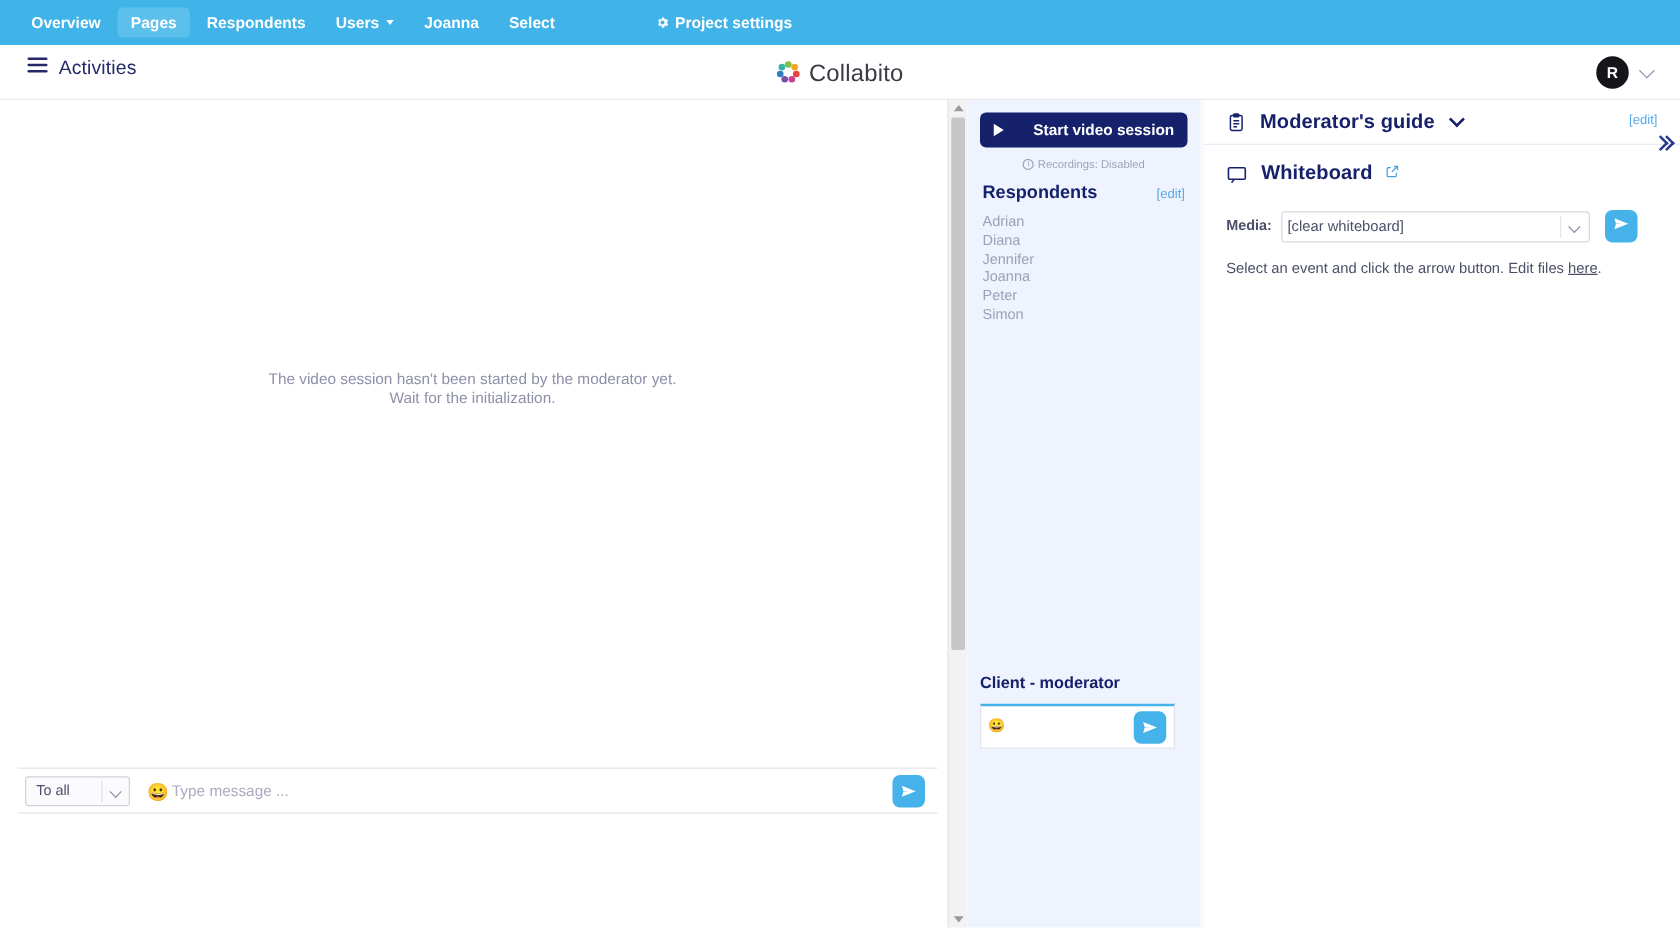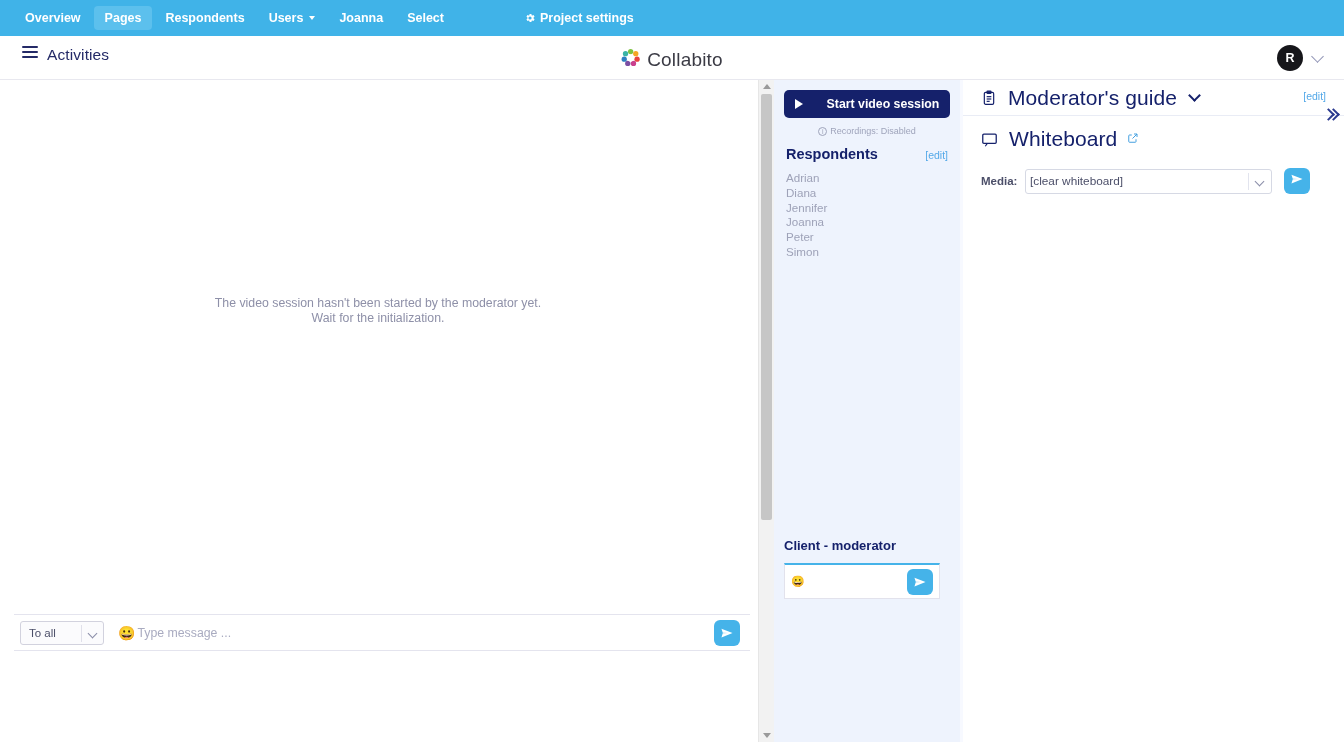--- a/index.html
+++ b/index.html
@@ -258,21 +258,21 @@
   .gp-row {
     display: flex; align-items: center;
     padding: 0 18px;
     position: relative;
   }
   #mg-row {
     height: 36px; margin-top: 0;
     border-bottom: 1px solid #e9ecf5;
   }
   .gp-icon { margin-right: 11px; display: flex; align-items: center; }
-  .gp-title { font-size: 21px; color: #15216b; font-weight: normal; letter-spacing: .1px; }
+  .gp-title { font-size: 16px; color: #15216b; font-weight: bold; letter-spacing: .1px; }
   #mg-chev {
     margin-left: 13px;
     width: 9px; height: 9px;
     border-right: 2px solid #15216b;
     border-bottom: 2px solid #15216b;
     transform: rotate(45deg);
     margin-top: -5px; cursor: pointer;
   }
   #mg-edit { position: absolute; right: 18px; top: 10px; }
   #wb-row { height: 42px; margin-top: 2px; }
@@ -513,18 +513,21 @@
     </div>
     <div id="media-send">
       <span>
         <svg width="14" height="14" viewBox="0 0 24 24" fill="#ffffff">
           <path d="M2.5 4.5L21.5 12 2.5 19.5l2.2-7L14 12 4.7 11.5z"></path>
         </svg>
       </span>
     </div>
   </div>
 
+  <div id="wb-hint">
+    <span>Select an event and click the arrow button. Edit files </span><a>here</a><span>.</span>
+  </div>
 </div>
 
 <div id="collapse">
   <span class="dc"></span>
   <span class="dc"></span>
 </div>
 
 </body></html>

